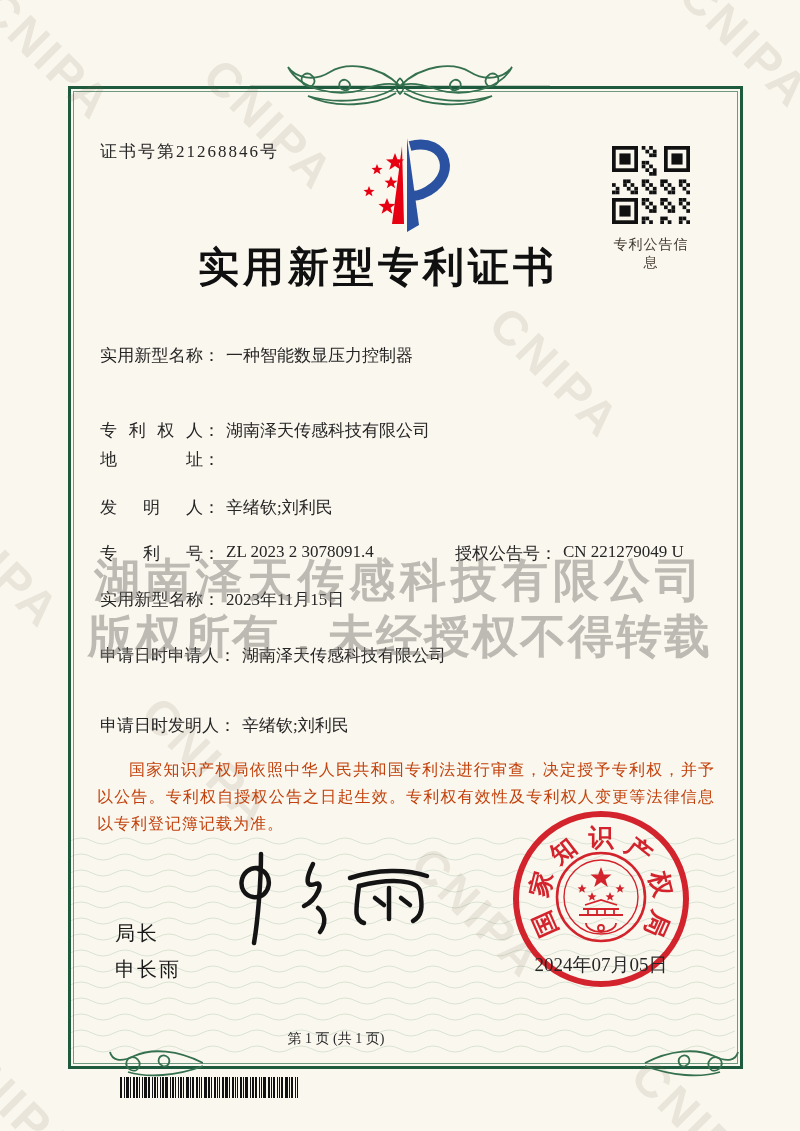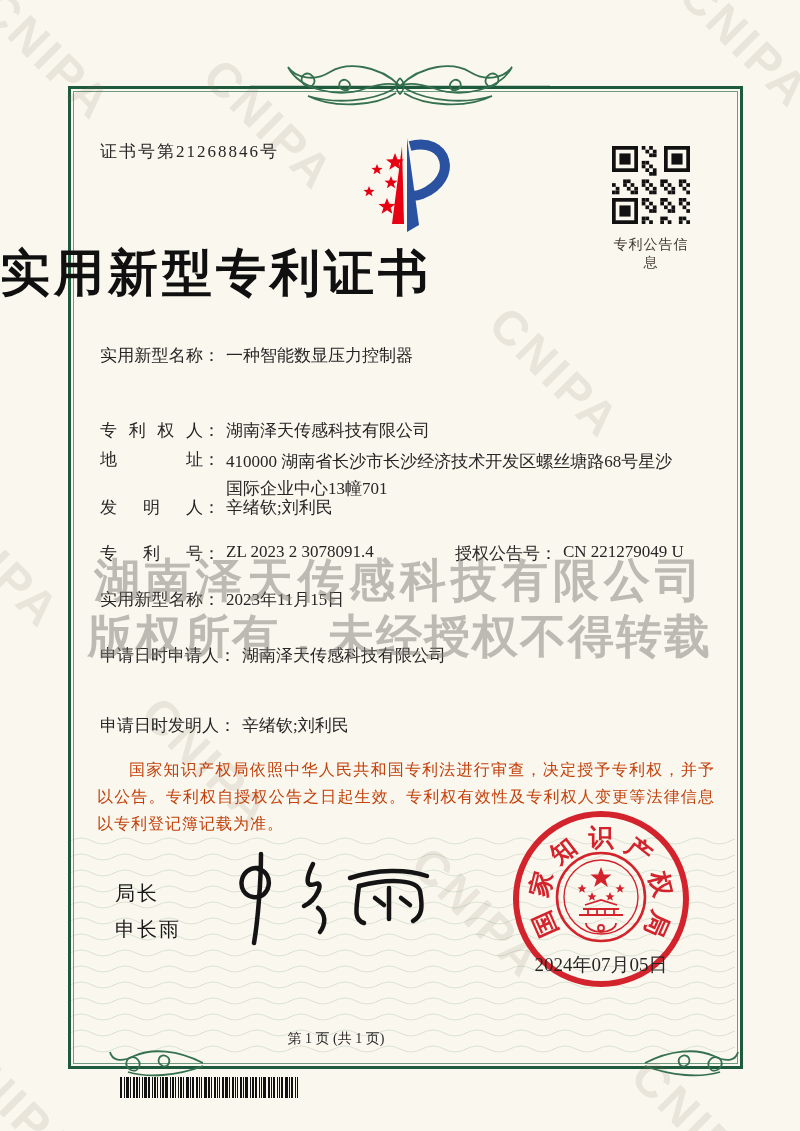--- a/index.html
+++ b/index.html
@@ -15,36 +15,36 @@
             font-weight:bold;font-size:48px;letter-spacing:3px;color:rgba(125,112,88,0.13);
             transform:rotate(45deg);transform-origin:left center;white-space:nowrap;z-index:1;}
   .wm-gray{position:absolute;left:0;width:800px;text-align:center;white-space:nowrap;
            font-family:"Liberation Sans","DejaVu Sans",sans-serif;font-weight:bold;
            color:rgba(128,125,119,0.5);z-index:6;}
   
   .cert-no{position:absolute;left:100px;top:140px;font-size:17px;letter-spacing:2px;z-index:3;}
   .logo{position:absolute;left:344px;top:132px;z-index:3;}
   .qr-wrap{position:absolute;left:612px;top:146px;width:78px;z-index:3;}
   .qr-label{margin-top:8px;text-align:center;font-size:14px;color:#41382f;letter-spacing:1px;}
-  .title{position:absolute;left:0;top:240px;width:756px;
-         font-size:50px;font-weight:bold;letter-spacing:4px;color:#101010;z-index:3;}
+  .title{position:absolute;left:0;top:240px;width:756px;text-align:center;
+         font-size:41px;font-weight:bold;letter-spacing:4px;color:#101010;z-index:3;}
   
   .row{position:absolute;left:100px;width:620px;font-size:17px;z-index:3;}
   .jlabel{display:inline-block;width:103px;text-align:justify;text-align-last:justify;vertical-align:top;}
   .colon{vertical-align:top;}
   .val{vertical-align:top;margin-left:6px;}
   .addr-row{display:flex;align-items:flex-start;}
   .addr-row .val{width:452px;line-height:27px;}
   .col2{position:absolute;left:355px;top:0;white-space:nowrap;}
   
   .statement{position:absolute;left:97px;top:756px;width:618px;font-size:16px;line-height:27px;
              text-align:justify;text-indent:2em;letter-spacing:1px;color:#c2410c;z-index:3;}
   
   .sig-label{position:absolute;left:115px;font-size:20px;letter-spacing:2px;
-             font-family:"Liberation Sans","DejaVu Sans",sans-serif;color:#1a1a1a;z-index:3;}
+             font-family:"Liberation Sans","DejaVu Sans",sans-serif;color:#1a1a1a;z-index:3;margin-top:40px;}
   .sig-svg{position:absolute;left:225px;top:848px;z-index:3;}
   
   .seal{position:absolute;left:513px;top:811px;width:176px;height:176px;z-index:4;opacity:.92;}
   .seal-ring{position:absolute;inset:0;border:6px solid #d0121c;border-radius:50%;}
   .seal-chars{position:absolute;inset:0;}
   .seal-chars span{position:absolute;left:50%;top:50%;width:26px;height:28px;margin:-14px -13px;
                    text-align:center;font-size:25px;font-weight:bold;color:#d0121c;
                    font-family:"Liberation Serif","DejaVu Serif",serif;}
   .seal-emblem{position:absolute;left:50%;top:50%;transform:translate(-50%,-52%);}
   .seal-date{position:absolute;left:0;top:141px;width:176px;text-align:center;
@@ -233,21 +233,20 @@
 
 <div class="row" style="top:344px">
   <span class="jlabel">实用新型名称</span><span class="colon">：</span><span class="val">一种智能数显压力控制器</span>
 </div>
 <div class="row" style="top:419px">
   <span class="jlabel">专利权人</span><span class="colon">：</span><span class="val">湖南泽天传感科技有限公司</span>
 </div>
 <div class="row addr-row" style="top:448px">
   <span class="jlabel">地址</span>
     <span class="colon">：</span>
-    <span class="val">410000 湖南省长沙市长沙经济技术开发区螺丝塘路68号星沙国际企业中心13幢701</span>
 </div>
 <div class="row" style="top:496px">
   <span class="jlabel">发明人</span><span class="colon">：</span><span class="val">辛绪钦;刘利民</span>
 </div>
 <div class="row" style="top:542px">
   <span class="jlabel">专利号</span><span class="colon">：</span><span class="val">ZL 2023 2 3078091.4</span>
   <span class="col2"><span>授权公告号</span><span class="colon">：</span><span class="val">CN 221279049 U</span></span>
 </div>
 <div class="row" style="top:588px">
   <span class="jlabel">实用新型名称</span><span class="colon">：</span><span class="val">2023年11月15日</span>

